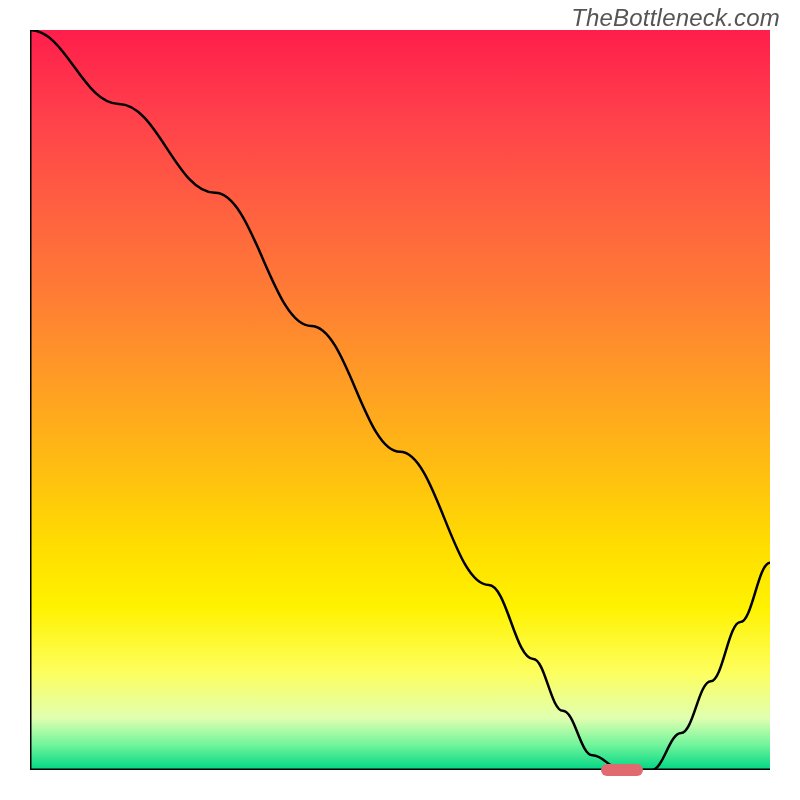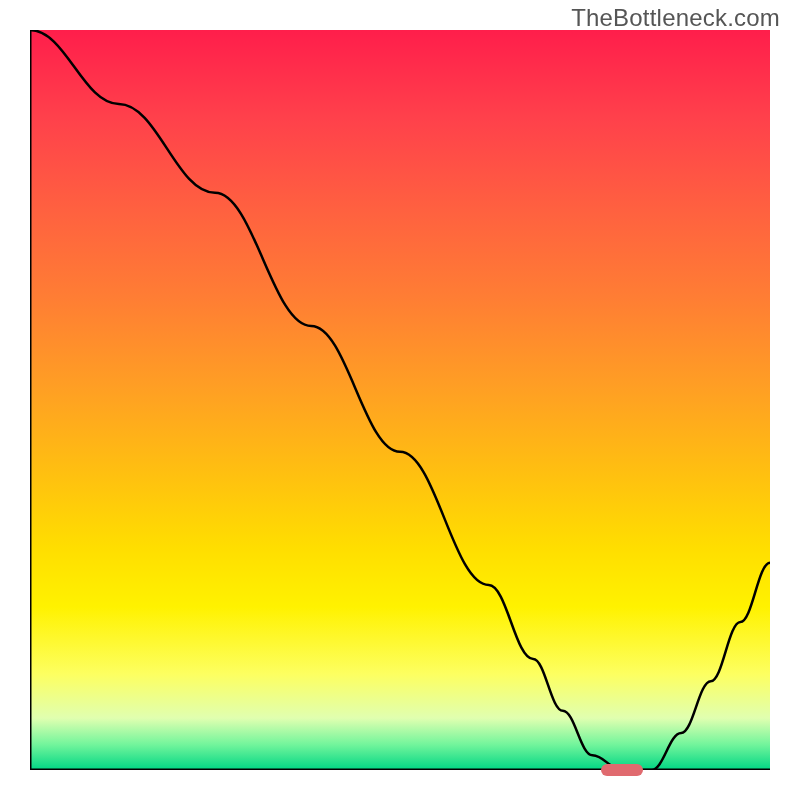--- a/index.html
+++ b/index.html
@@ -17,20 +17,21 @@
     height: 800px;
   }
   .watermark {
     position: absolute;
     top: 4px;
     right: 20px;
     color: #555555;
     font-size: 24px;
     font-weight: 400;
     letter-spacing: 0.2px;
+    font-style: italic;
   }
   .plot {
     position: absolute;
     left: 30px;
     top: 30px;
     width: 740px;
     height: 740px;
   }
   .gradient {
     position: absolute;

